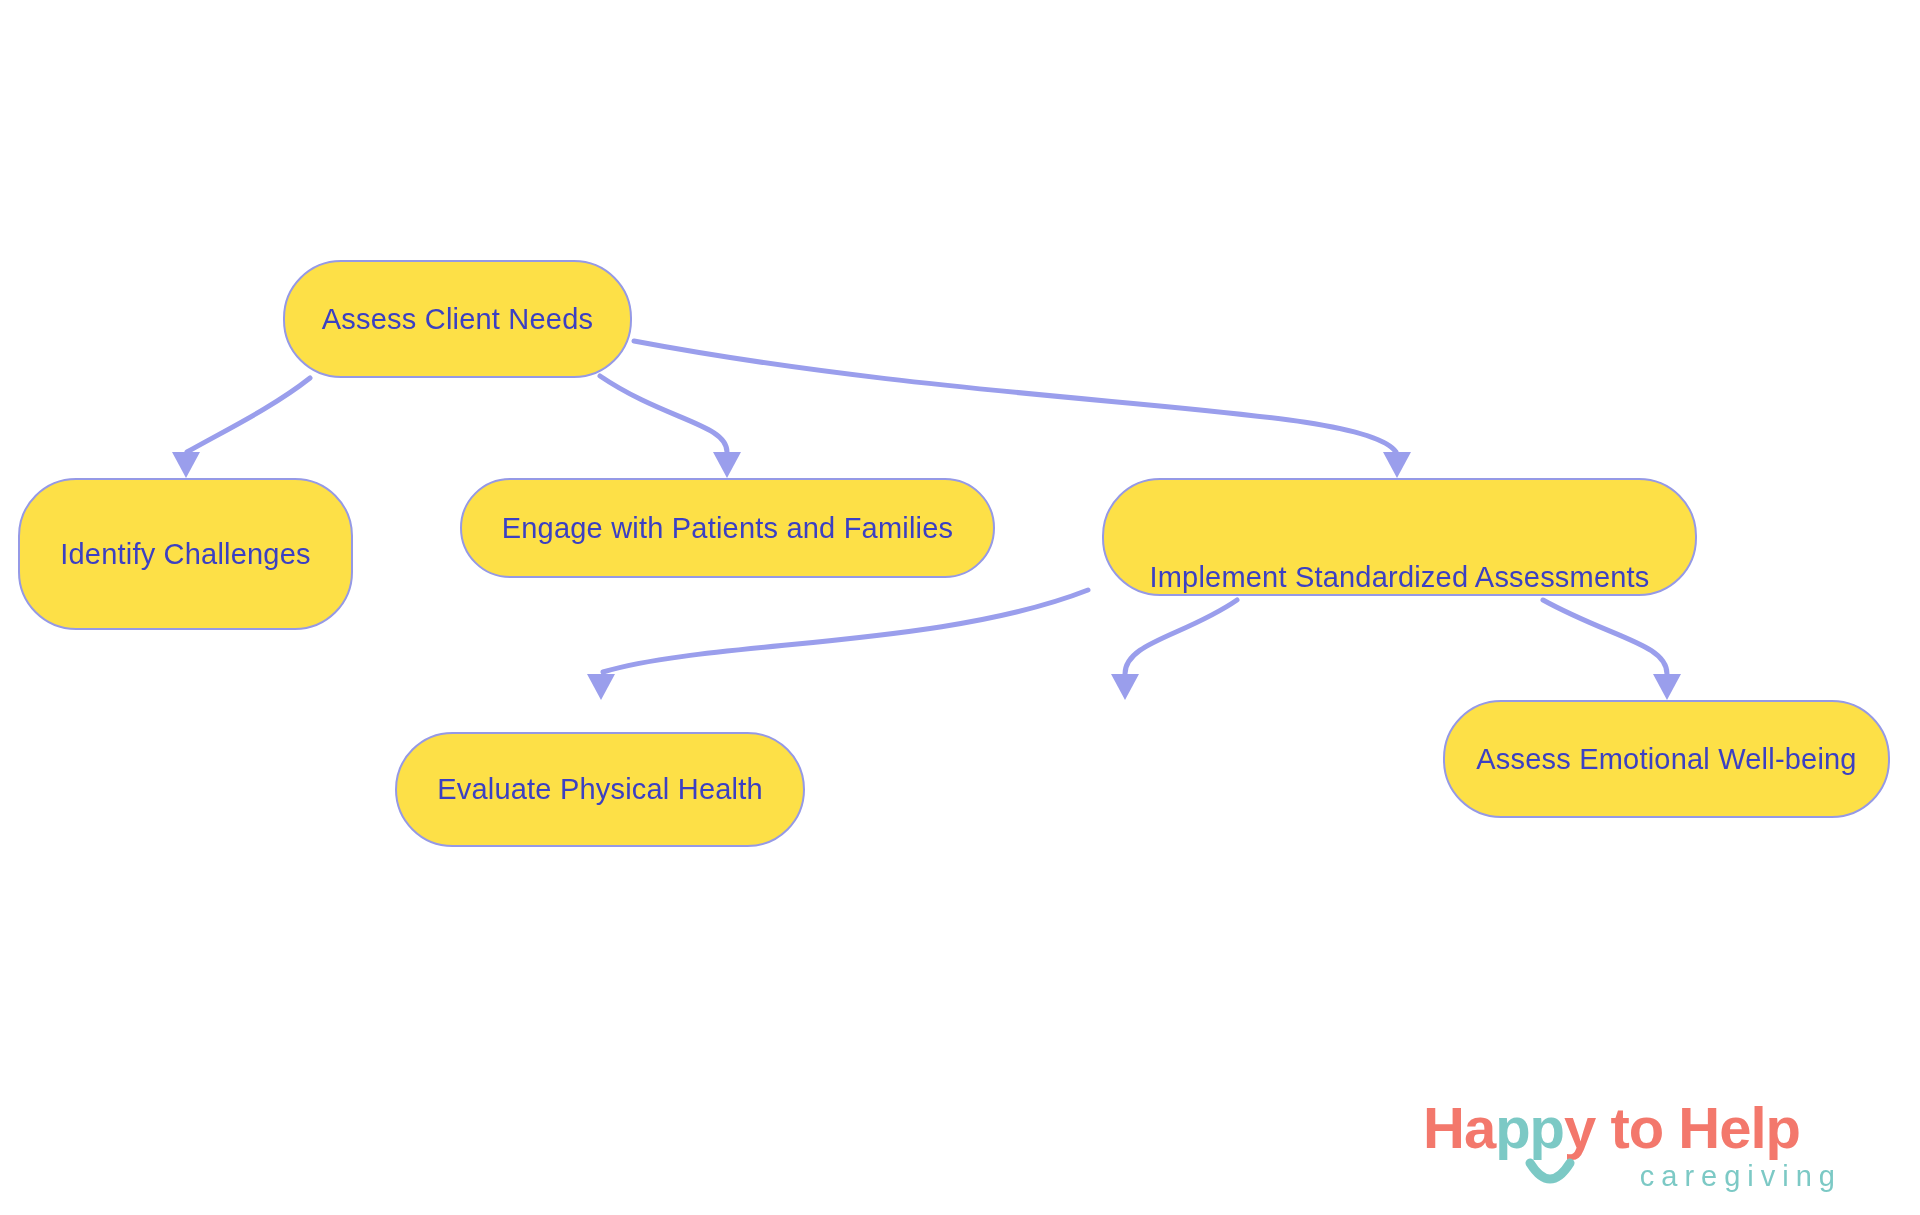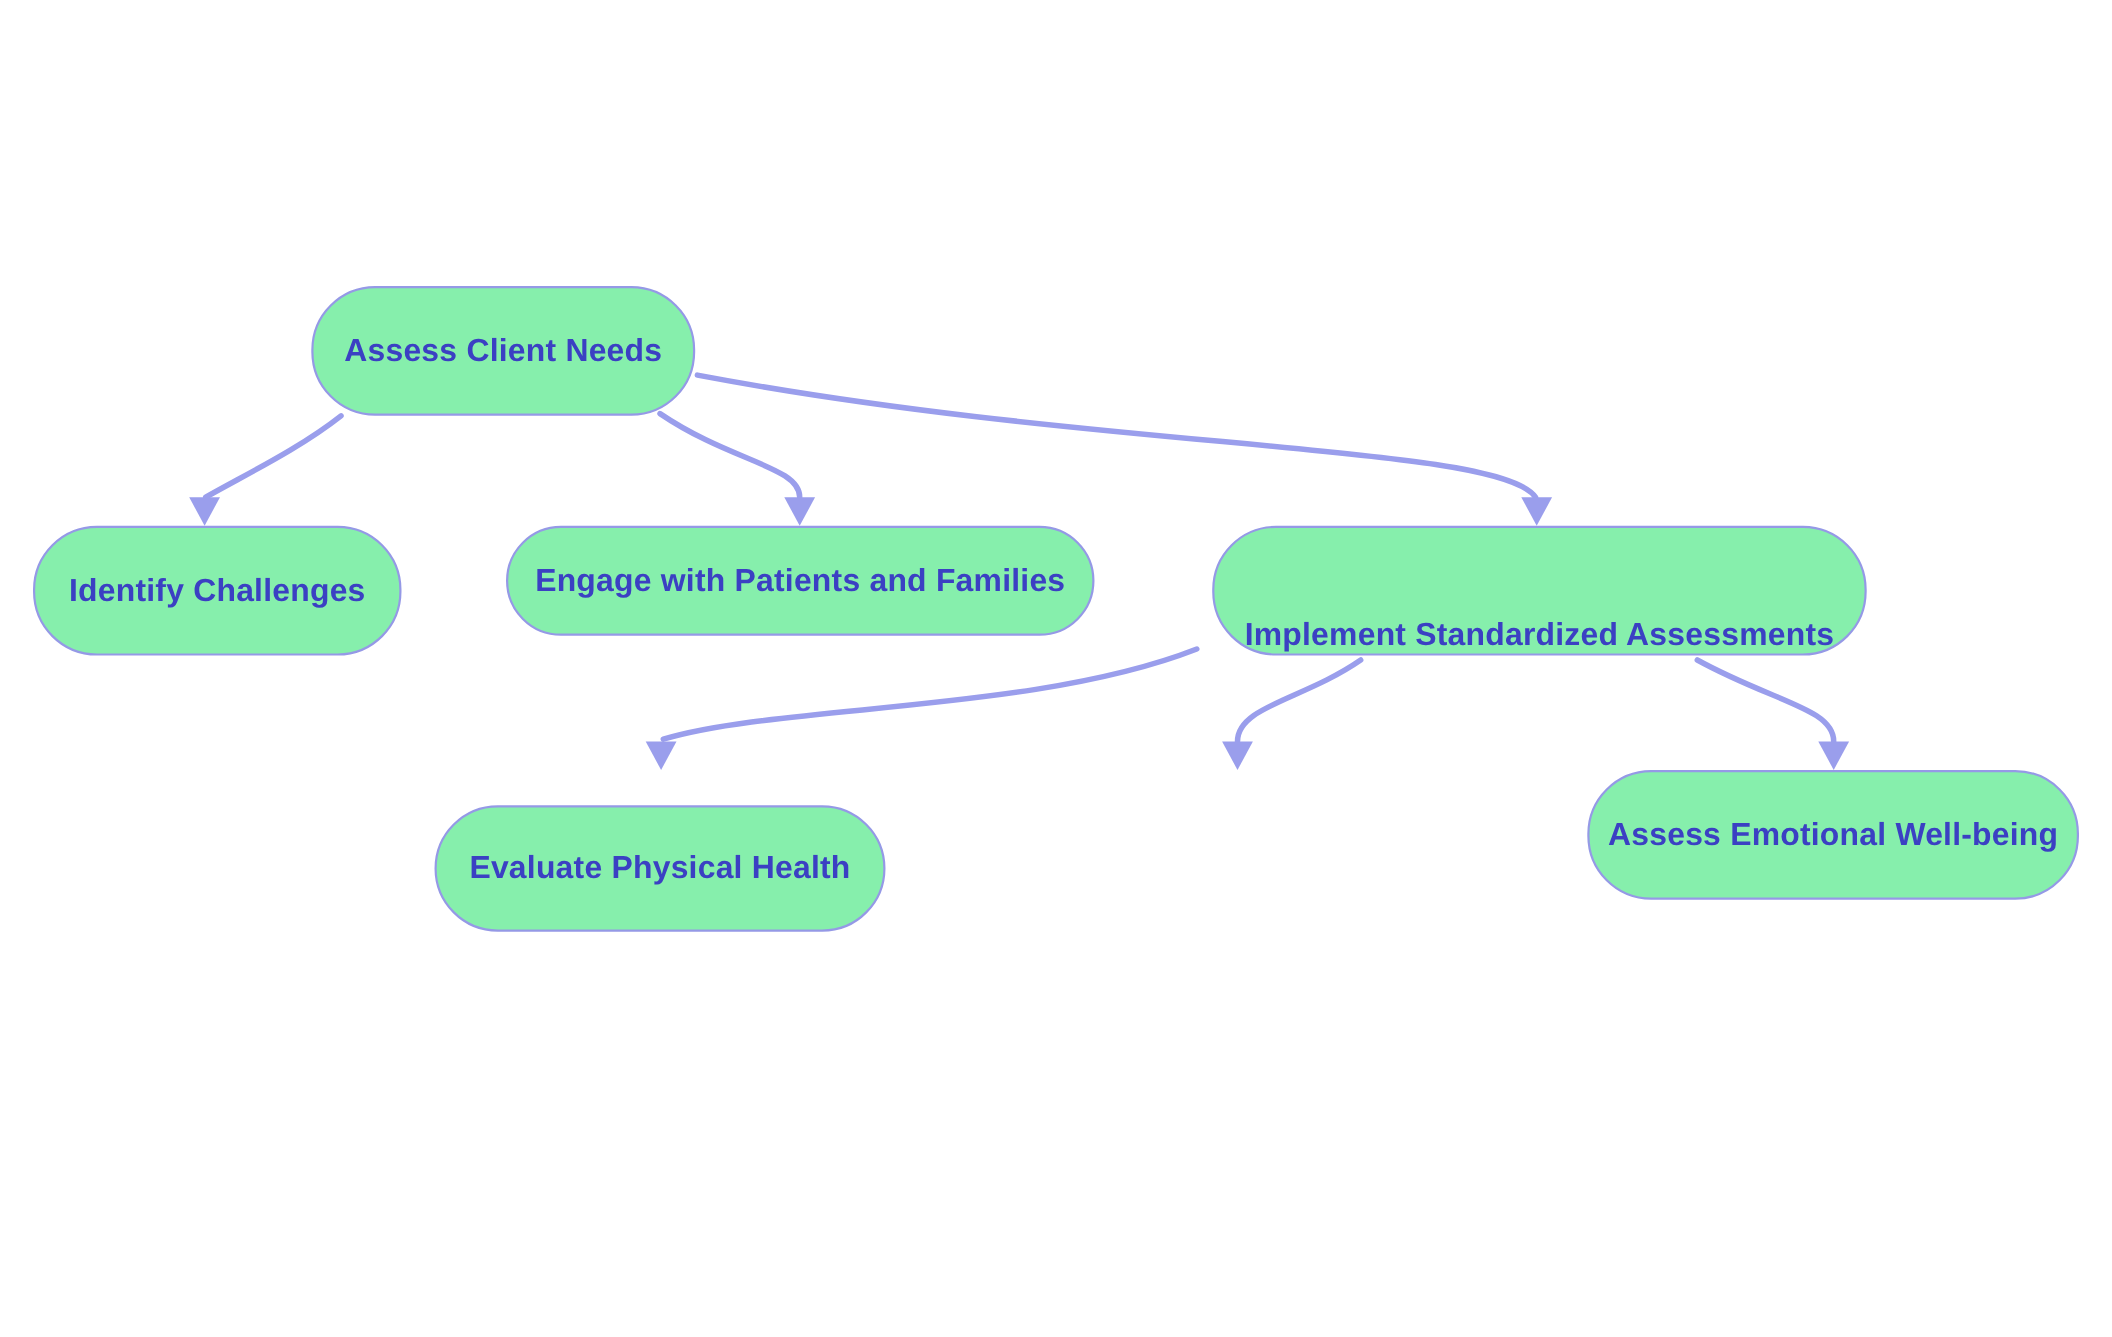--- a/index.html
+++ b/index.html
@@ -6,34 +6,33 @@
   .canvas{
     position:relative;
     width:1920px;height:1215px;
     background:#ffffff;
     font-family:"Liberation Sans", sans-serif;
     overflow:hidden;
   }
   .edges{position:absolute;left:0;top:0;width:1920px;height:1215px;}
   .node{
     position:absolute;
-    background:#86efac;
+    background:#fde047;
     border:2px solid #9599e6;
     border-radius:58px;
     box-sizing:border-box;
     display:flex;align-items:center;justify-content:center;
     color:#3b40c3;
     font-size:29px;
     letter-spacing:0.2px;
     text-align:center;
-    font-weight:bold;
   }
   
   .n-assess-client-needs{left:283px;top:260px;width:349px;height:118px;}
-  .n-identify-challenges{left:30px;top:478px;width:335px;height:118px;}
+  .n-identify-challenges{left:18px;top:478px;width:335px;height:152px;}
   .n-engage-patients{left:460px;top:478px;width:535px;height:100px;}
   .n-implement-assessments{left:1102px;top:478px;width:595px;height:118px;align-items:flex-end;}
   .n-evaluate-physical{left:395px;top:700px;width:410px;height:115px;margin-top:32px;}
   .n-check-cognitive{left:912px;top:700px;width:425px;height:118px;}
   .n-assess-emotional{left:1443px;top:700px;width:447px;height:118px;}
 
   
   .logo{position:absolute;left:1423px;top:1098px;width:455px;height:110px;}
   .logo-title{
     font-weight:bold;font-size:58px;line-height:60px;
@@ -84,14 +83,23 @@
   <div class="node n-implement-assessments">
     <span>Implement Standardized Assessments</span>
   </div>
   <div class="node n-evaluate-physical">
     <span>Evaluate Physical Health</span>
   </div>
   <div class="node n-assess-emotional">
     <span>Assess Emotional Well-being</span>
   </div>
 
+  <div class="logo">
+    <div class="logo-title">
+      <span class="logo-coral">Ha</span><span class="logo-teal">pp</span><span class="logo-coral">y to Help</span>
+    </div>
+    <svg class="logo-smile" width="52" height="34" viewBox="0 0 52 34" fill="none" xmlns="http://www.w3.org/2000/svg">
+      <path d="M 6 5 Q 26 37 46 5" stroke="#7cc9c5" stroke-width="9" stroke-linecap="round"></path>
+    </svg>
+    <div class="logo-tagline">caregiving</div>
+  </div>
 
 </div>
 
 </body></html>

